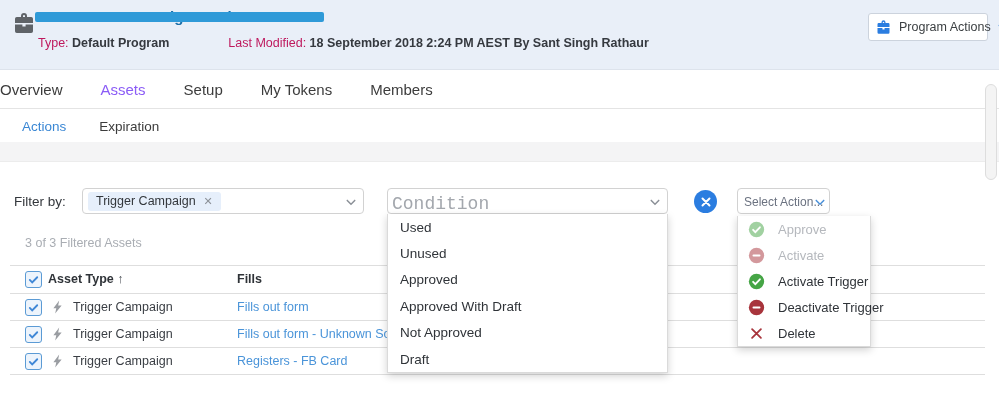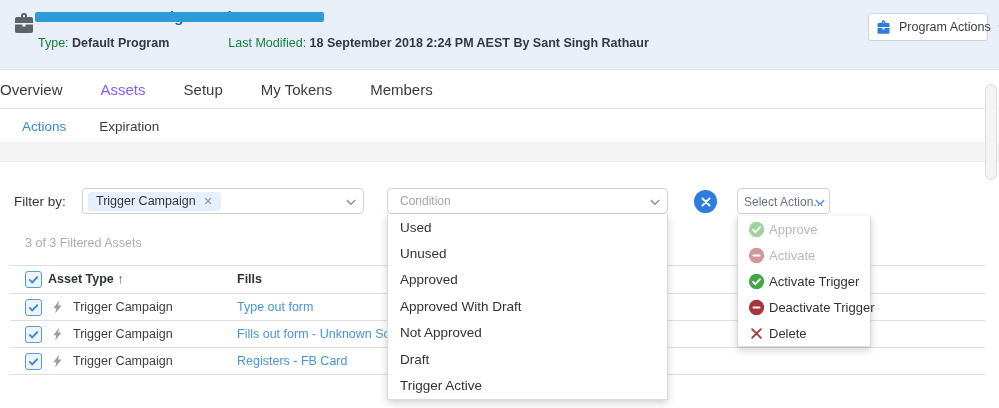--- a/index.html
+++ b/index.html
@@ -6,21 +6,21 @@
   .screen{
     position:relative;width:999px;height:408px;overflow:hidden;
     font-family:"Liberation Sans",sans-serif;background:#fff;color:#3c3c3c;
   }
   
   .hdr{position:absolute;left:0;top:0;width:999px;height:69px;background:#e9eff8;border-bottom:1px solid #dde3ec;}
   .hdr-briefcase{position:absolute;left:11px;top:11px;width:26px;height:24px;color:#5f6368;}
   .hdr-title{position:absolute;left:38px;top:8px;font-size:15px;font-weight:bold;color:#1d6fa8;white-space:nowrap;}
   .hdr-title .bar{content:"";position:absolute;left:-3px;right:-3px;top:4px;height:10px;background:#2f9ad8;border-radius:2px;}
   .hdr-meta{position:absolute;left:38px;top:36px;font-size:12.5px;white-space:nowrap;}
-  .meta-label{color:#15803d;}
+  .meta-label{color:#be185d;}
   .meta-value{color:#35393f;font-weight:bold;}
   .meta-gap{display:inline-block;width:52px;}
   .pa-btn{position:absolute;left:868px;top:13px;width:120px;height:28px;background:#fff;border:1px solid #ccd3dd;border-radius:3px;
     display:flex;align-items:center;gap:7px;padding:0 6px;box-sizing:border-box;cursor:pointer;}
   .pa-btn .bicon{width:17px;height:16px;color:#2b7de0;flex:0 0 auto;}
   .pa-btn .lbl{font-size:12.5px;color:#3c4043;white-space:nowrap;}
   .chev{width:10px;height:7px;flex:0 0 auto;}
   
   .tabs{position:absolute;left:0;top:71px;width:999px;height:38px;background:#fff;border-bottom:1px solid #e4e4e4;
     display:flex;align-items:center;box-sizing:border-box;gap:38px;font-size:15px;}
@@ -32,21 +32,21 @@
   .subtab.active{color:#3a87d4;}
   .grayband{position:absolute;left:0;top:142px;width:999px;height:19px;background:#f4f4f5;border-bottom:1px solid #ececec;}
   
   .flabel{position:absolute;left:14px;top:194px;font-size:13.5px;color:#33373c;}
   .selectbox{position:absolute;top:188px;height:26px;background:#fff;border:1px solid #d2d2d2;border-radius:4px;box-sizing:border-box;cursor:pointer;}
   .multisel{left:82px;width:282px;display:flex;align-items:center;padding:0 22px 0 5px;}
   .tagchip{background:#e6effb;border-radius:3px;height:19px;display:flex;align-items:center;gap:8px;padding:0 8px;font-size:12.5px;color:#33373c;white-space:nowrap;}
   .tagchip .x{color:#8b9097;font-size:11px;cursor:pointer;}
   .sel-chevron{position:absolute;right:7px;top:10px;color:#8b9097;}
   .condsel{left:387px;width:281px;}
-  .condsel .ph{position:absolute;left:12px;top:5px;font-size:12px;color:#a3a7ad;}
+  .condsel .ph{position:absolute;left:4px;top:5px;font-size:18px;color:#a3a7ad;font-family:Liberation Mono, monospace;}
   .clearbtn{position:absolute;left:694px;top:190px;width:23px;height:23px;border-radius:50%;background:#2b7de0;cursor:pointer;}
   .clearbtn svg{position:absolute;left:5.5px;top:5.5px;}
   .actionsel{left:737px;width:93px;}
   .actionsel .ph{position:absolute;left:6px;top:6px;font-size:12px;color:#6b7widt0;color:#6b7280;white-space:nowrap;}
   .summary{position:absolute;left:25px;top:236px;font-size:12.5px;color:#a9adb3;}
   
   .tbl{position:absolute;left:10px;top:265px;width:975px;}
   .trow{position:relative;height:26px;border-bottom:1px solid #dedede;}
   .trow.head{height:27px;border-top:1px solid #dedede;font-weight:bold;}
   .cb{position:absolute;left:15px;top:5px;width:15px;height:15px;border:1px solid #5b9bd5;border-radius:3px;background:#edf4fc;cursor:pointer;}
@@ -56,21 +56,21 @@
   .bolt{position:absolute;left:40px;top:5px;width:15px;height:16px;}
   .c-type{position:absolute;left:63px;top:6px;font-size:12.5px;color:#3a3e44;}
   .c-name{position:absolute;left:227px;top:6px;font-size:12.5px;white-space:nowrap;}
   .c-name.h{color:#2f3338;font-weight:bold;}
   .link{color:#4a94d9;cursor:pointer;text-decoration:none;}
   
   .menu{position:absolute;background:#fff;border:1px solid #dadada;border-top:none;box-shadow:0 3px 8px rgba(0,0,0,.18);z-index:20;box-sizing:border-box;}
   .cond-menu{left:387px;top:214px;width:281px;}
   .cond-item{height:26.4px;display:flex;align-items:center;padding-left:12px;font-size:13.5px;color:#2f3338;cursor:pointer;background:#fff;}
   .act-menu{left:737px;top:216px;width:134px;}
-  .act-item{height:26px;display:flex;align-items:center;gap:4px;padding-left:10px;font-size:13px;color:#2f3338;cursor:pointer;background:#fff;white-space:nowrap;}
+  .act-item{height:26px;display:flex;align-items:center;gap:13px;padding-left:10px;font-size:13px;color:#2f3338;cursor:pointer;background:#fff;white-space:nowrap;}
   .act-item.disabled{color:#b5b8bd;cursor:default;}
   .act-item.disabled .aicon{opacity:.5;}
   .aicon{width:17px;height:17px;flex:0 0 auto;}
   
   .sb-thumb{position:absolute;left:985px;top:84px;width:12px;height:96px;background:#f4f4f4;border:1px solid #ddd;border-radius:6px;box-sizing:border-box;cursor:pointer;}
 </style>
 </head>
 <body>
 
 <div class="screen">
@@ -167,21 +167,21 @@
     <div class="trow">
       <span class="cb">
         <svg width="13" height="13" viewBox="0 0 14 14">
             <path d="M3 7.5l2.6 2.6L11 4.6" stroke="#3f87d6" stroke-width="2" fill="none" stroke-linecap="round"></path>
           </svg>
       </span>
       <svg class="bolt" viewBox="0 0 16 16">
           <path d="M9.8 1 3.6 9.2h3.1L5.5 15l6.9-8.6H8.7z" fill="#9a9da2"></path>
         </svg>
       <span class="c-type">Trigger Campaign</span>
-      <span class="c-name"><a class="link">Type out form</a></span>
+      <span class="c-name"><a class="link">Fills out form</a></span>
     </div>
 
     <div class="trow">
       <span class="cb">
         <svg width="13" height="13" viewBox="0 0 14 14">
             <path d="M3 7.5l2.6 2.6L11 4.6" stroke="#3f87d6" stroke-width="2" fill="none" stroke-linecap="round"></path>
           </svg>
       </span>
       <svg class="bolt" viewBox="0 0 16 16">
           <path d="M9.8 1 3.6 9.2h3.1L5.5 15l6.9-8.6H8.7z" fill="#9a9da2"></path>
@@ -204,21 +204,20 @@
     </div>
   </div>
 
   <div class="menu cond-menu">
     <div class="cond-item">Used</div>
     <div class="cond-item">Unused</div>
     <div class="cond-item">Approved</div>
     <div class="cond-item">Approved With Draft</div>
     <div class="cond-item">Not Approved</div>
     <div class="cond-item">Draft</div>
-    <div class="cond-item">Trigger Active</div>
   </div>
 
   <div class="menu act-menu">
     <div class="act-item disabled">
       <svg class="aicon" viewBox="0 0 20 20">
           <circle cx="10" cy="10" r="9" fill="#46a546"></circle>
           <path d="M6 10.4l2.6 2.6 5.4-5.6" stroke="#fff" stroke-width="2.2" fill="none" stroke-linecap="round"></path>
         </svg>
       <span>Approve</span>
     </div>

